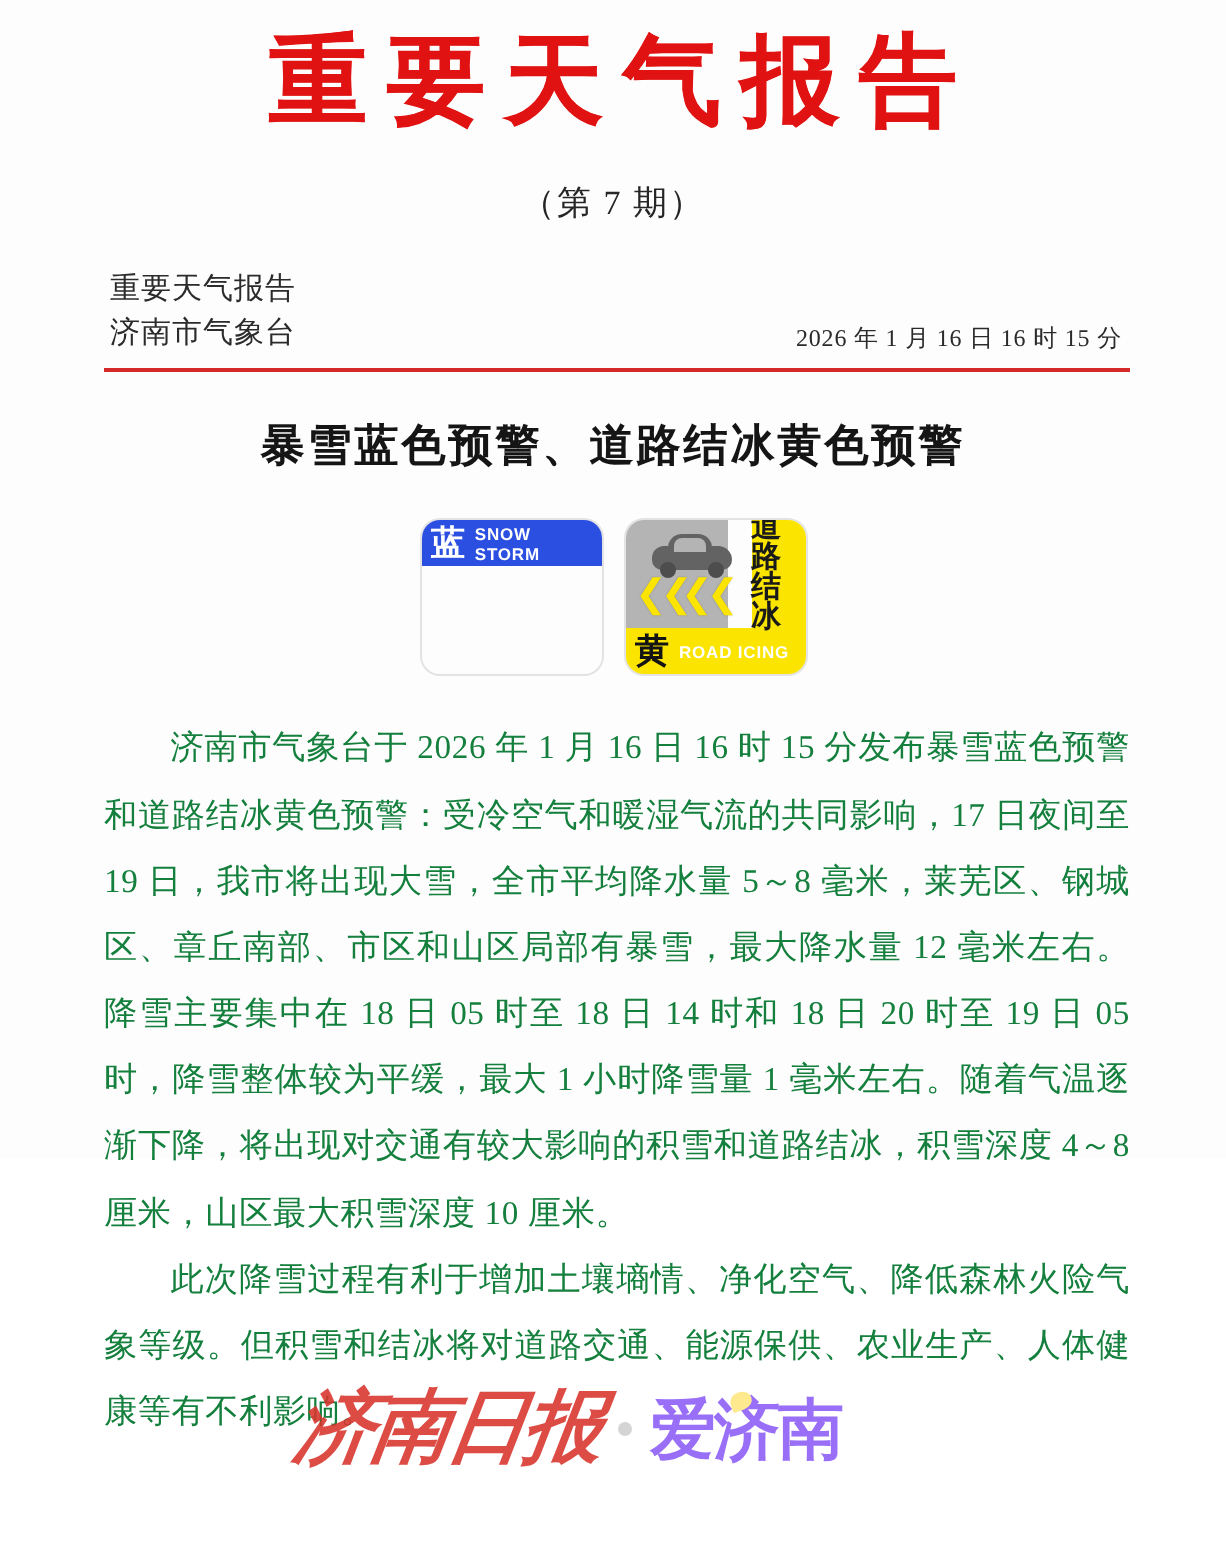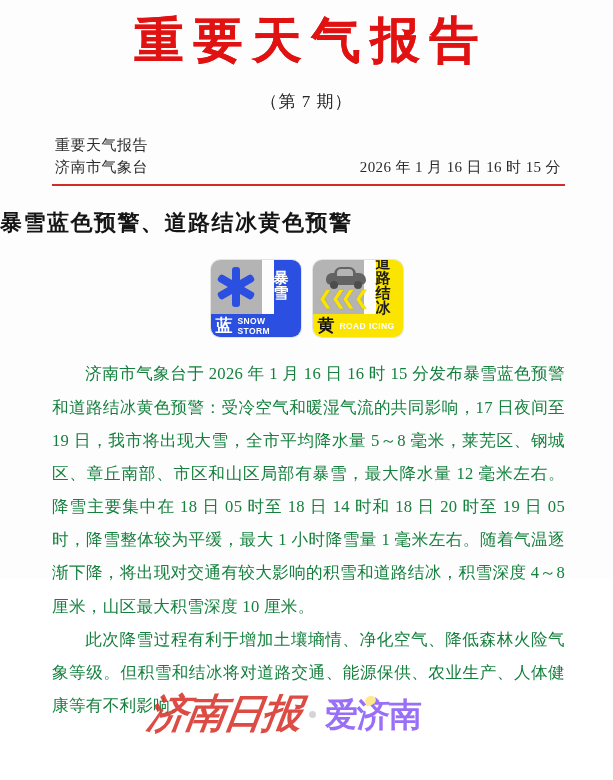--- a/index.html
+++ b/index.html
@@ -52,32 +52,33 @@
     line-height: 1.45;
     color: #2b2b2b;
   }
   .issuer-names div {
     letter-spacing: 0.5px;
   }
   .issue-datetime {
     position: absolute;
     right: 0;
     bottom: 0;
-    font-size: 15px;
+    font-size: 12px;
     letter-spacing: 0.4px;
     white-space: nowrap;
   }
   .rule {
     margin: 6px 48px 0 52px;
     height: 2px;
     background: #d42a2a;
   }
 
   
   .section-heading {
+    text-align: center;
     margin-top: 22px;
     font-size: 22px;
     font-weight: bold;
     letter-spacing: 1.5px;
     color: #151515;
   }
 
   
   .icons-row {
     margin-top: 22px;
@@ -295,30 +296,20 @@
     </div>
     <div class="issue-datetime">2026 年 1 月 16 日 16 时 15 分</div>
   </div>
   <div class="rule"></div>
 
   <div class="section-heading">暴雪蓝色预警、道路结冰黄色预警</div>
 
   <div class="icons-row">
 
     <div class="warn-icon icon-snow">
-      <div class="warn-top">
-        <div class="warn-pic">
-          <div class="snowflake">
-            <span></span>
-              <span></span>
-              <span></span>
-          </div>
-        </div>
-        <div class="warn-side">暴雪</div>
-      </div>
       <div class="warn-bottom">
         <div class="warn-letter">蓝</div>
         <div class="warn-en">SNOW STORM</div>
       </div>
     </div>
 
     <div class="warn-icon icon-ice">
       <div class="warn-top">
         <div class="warn-pic">
           <div class="car">

